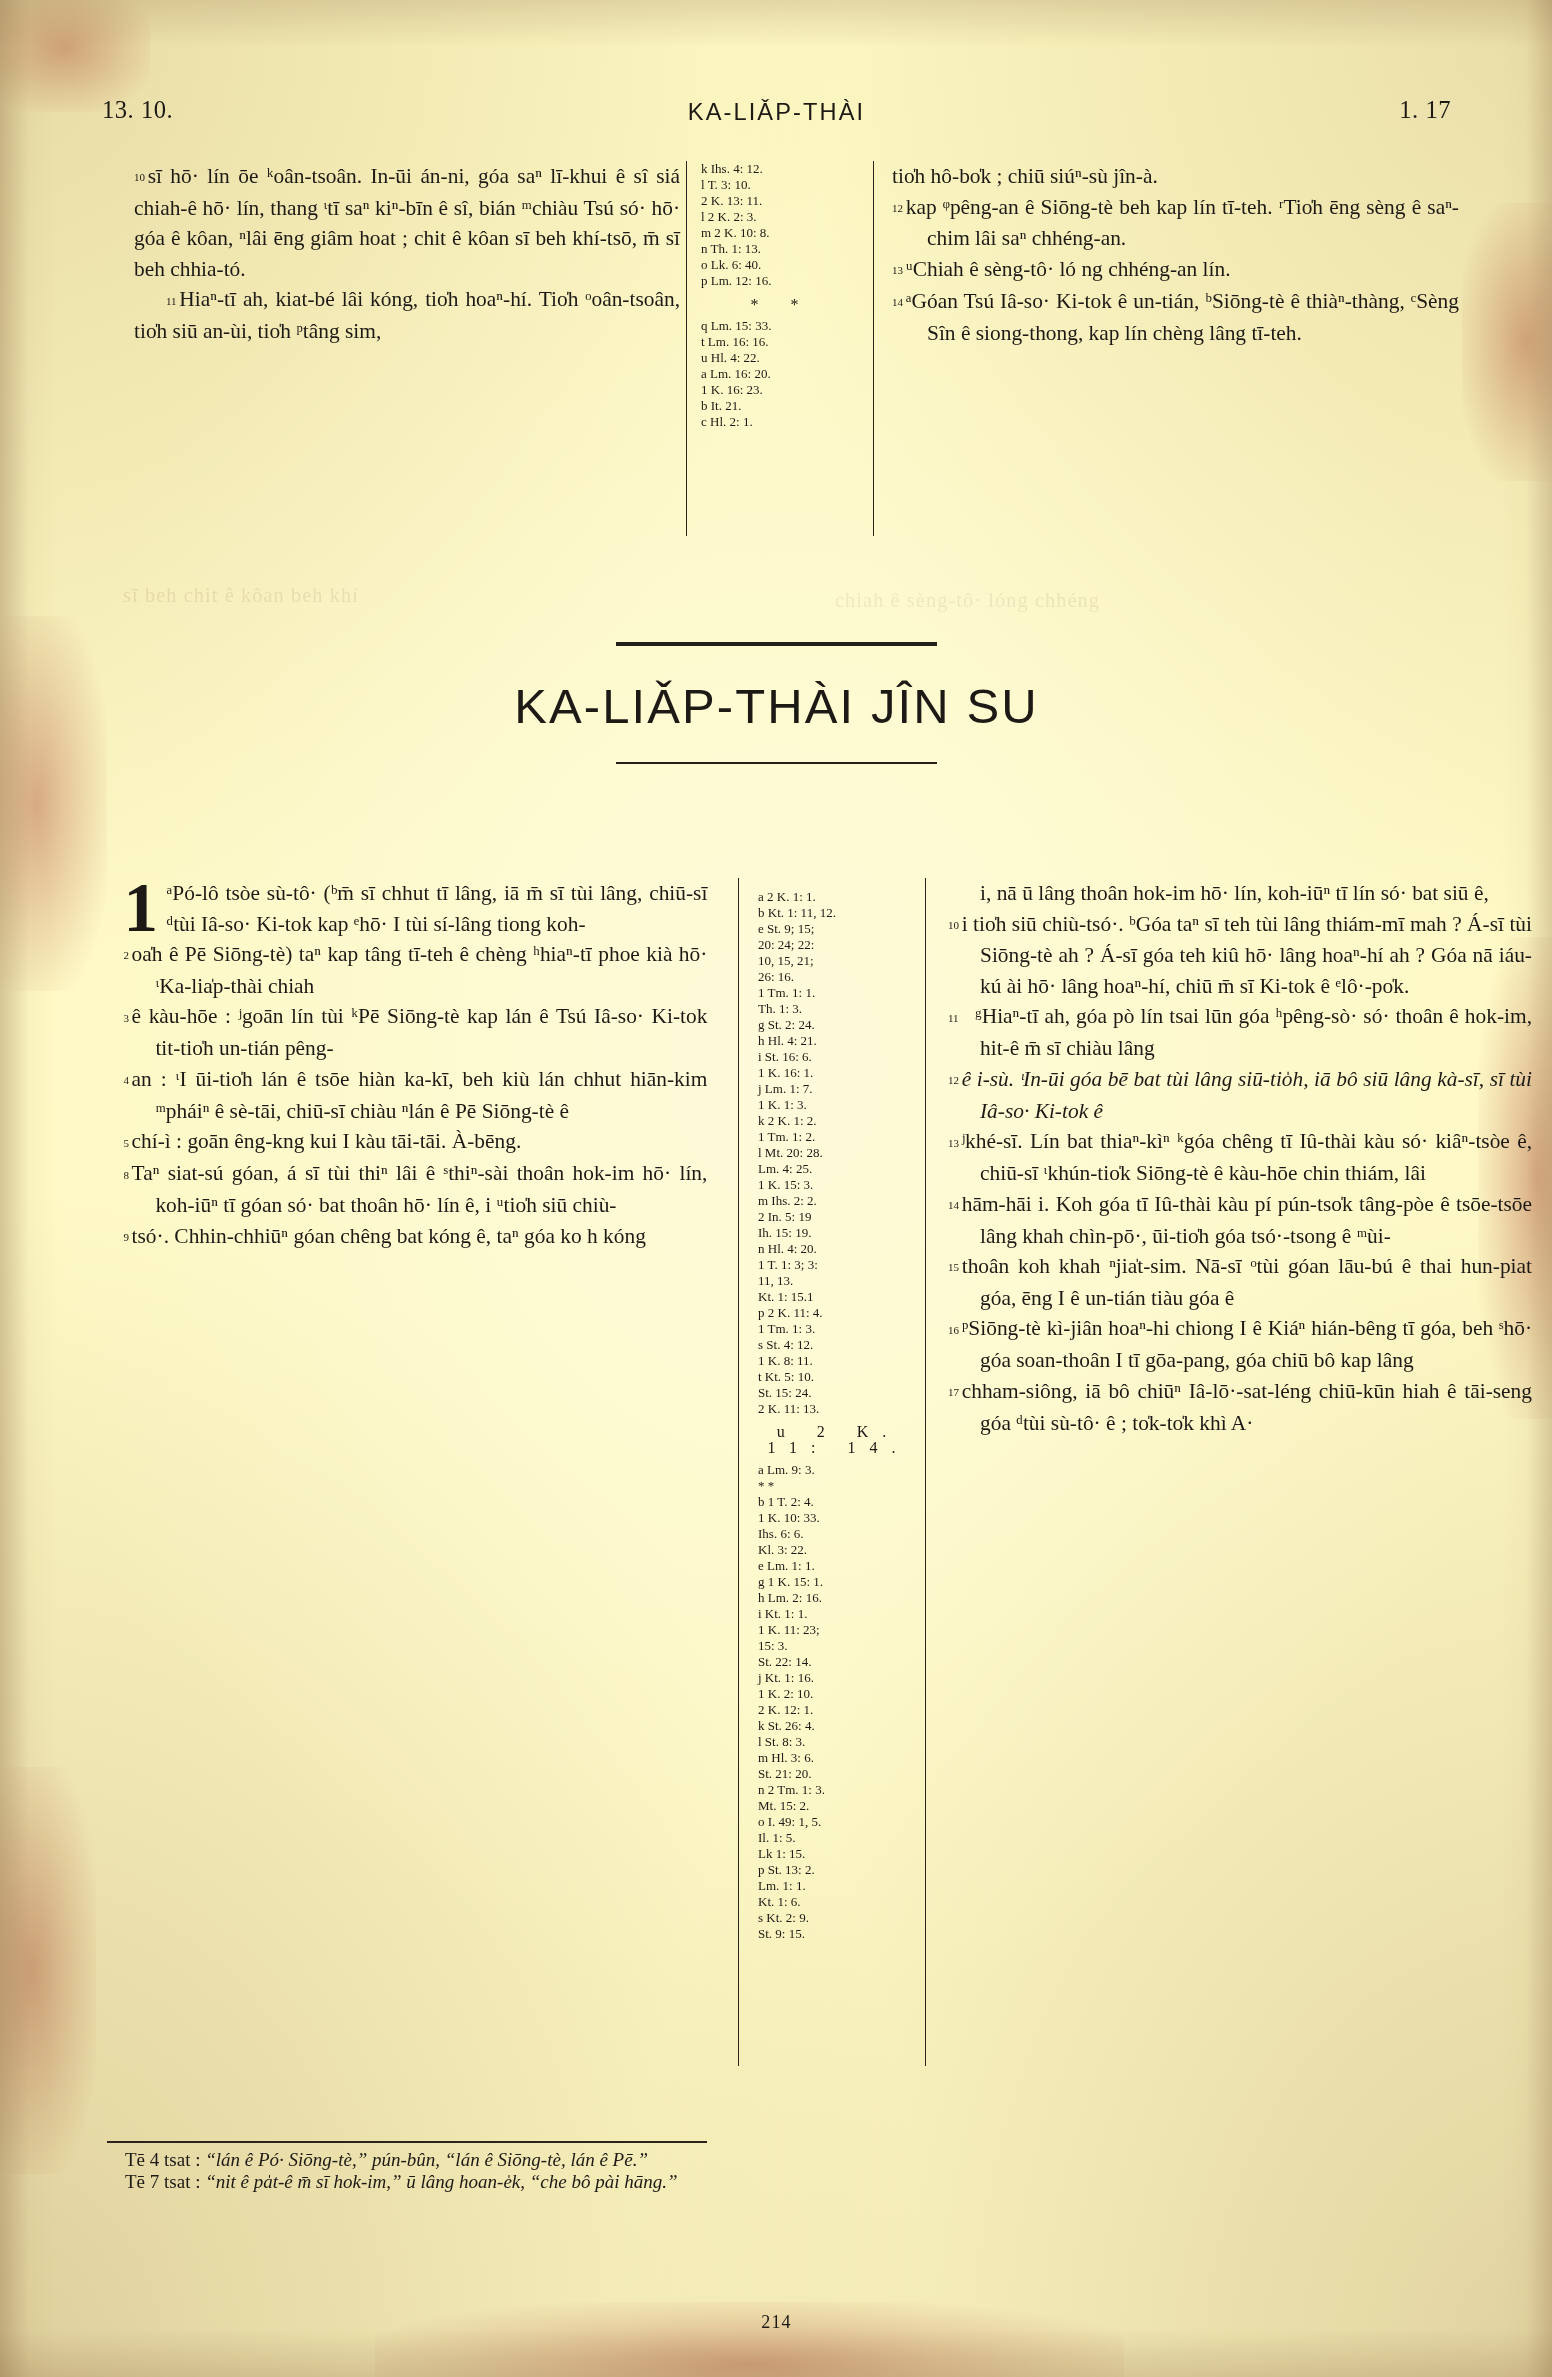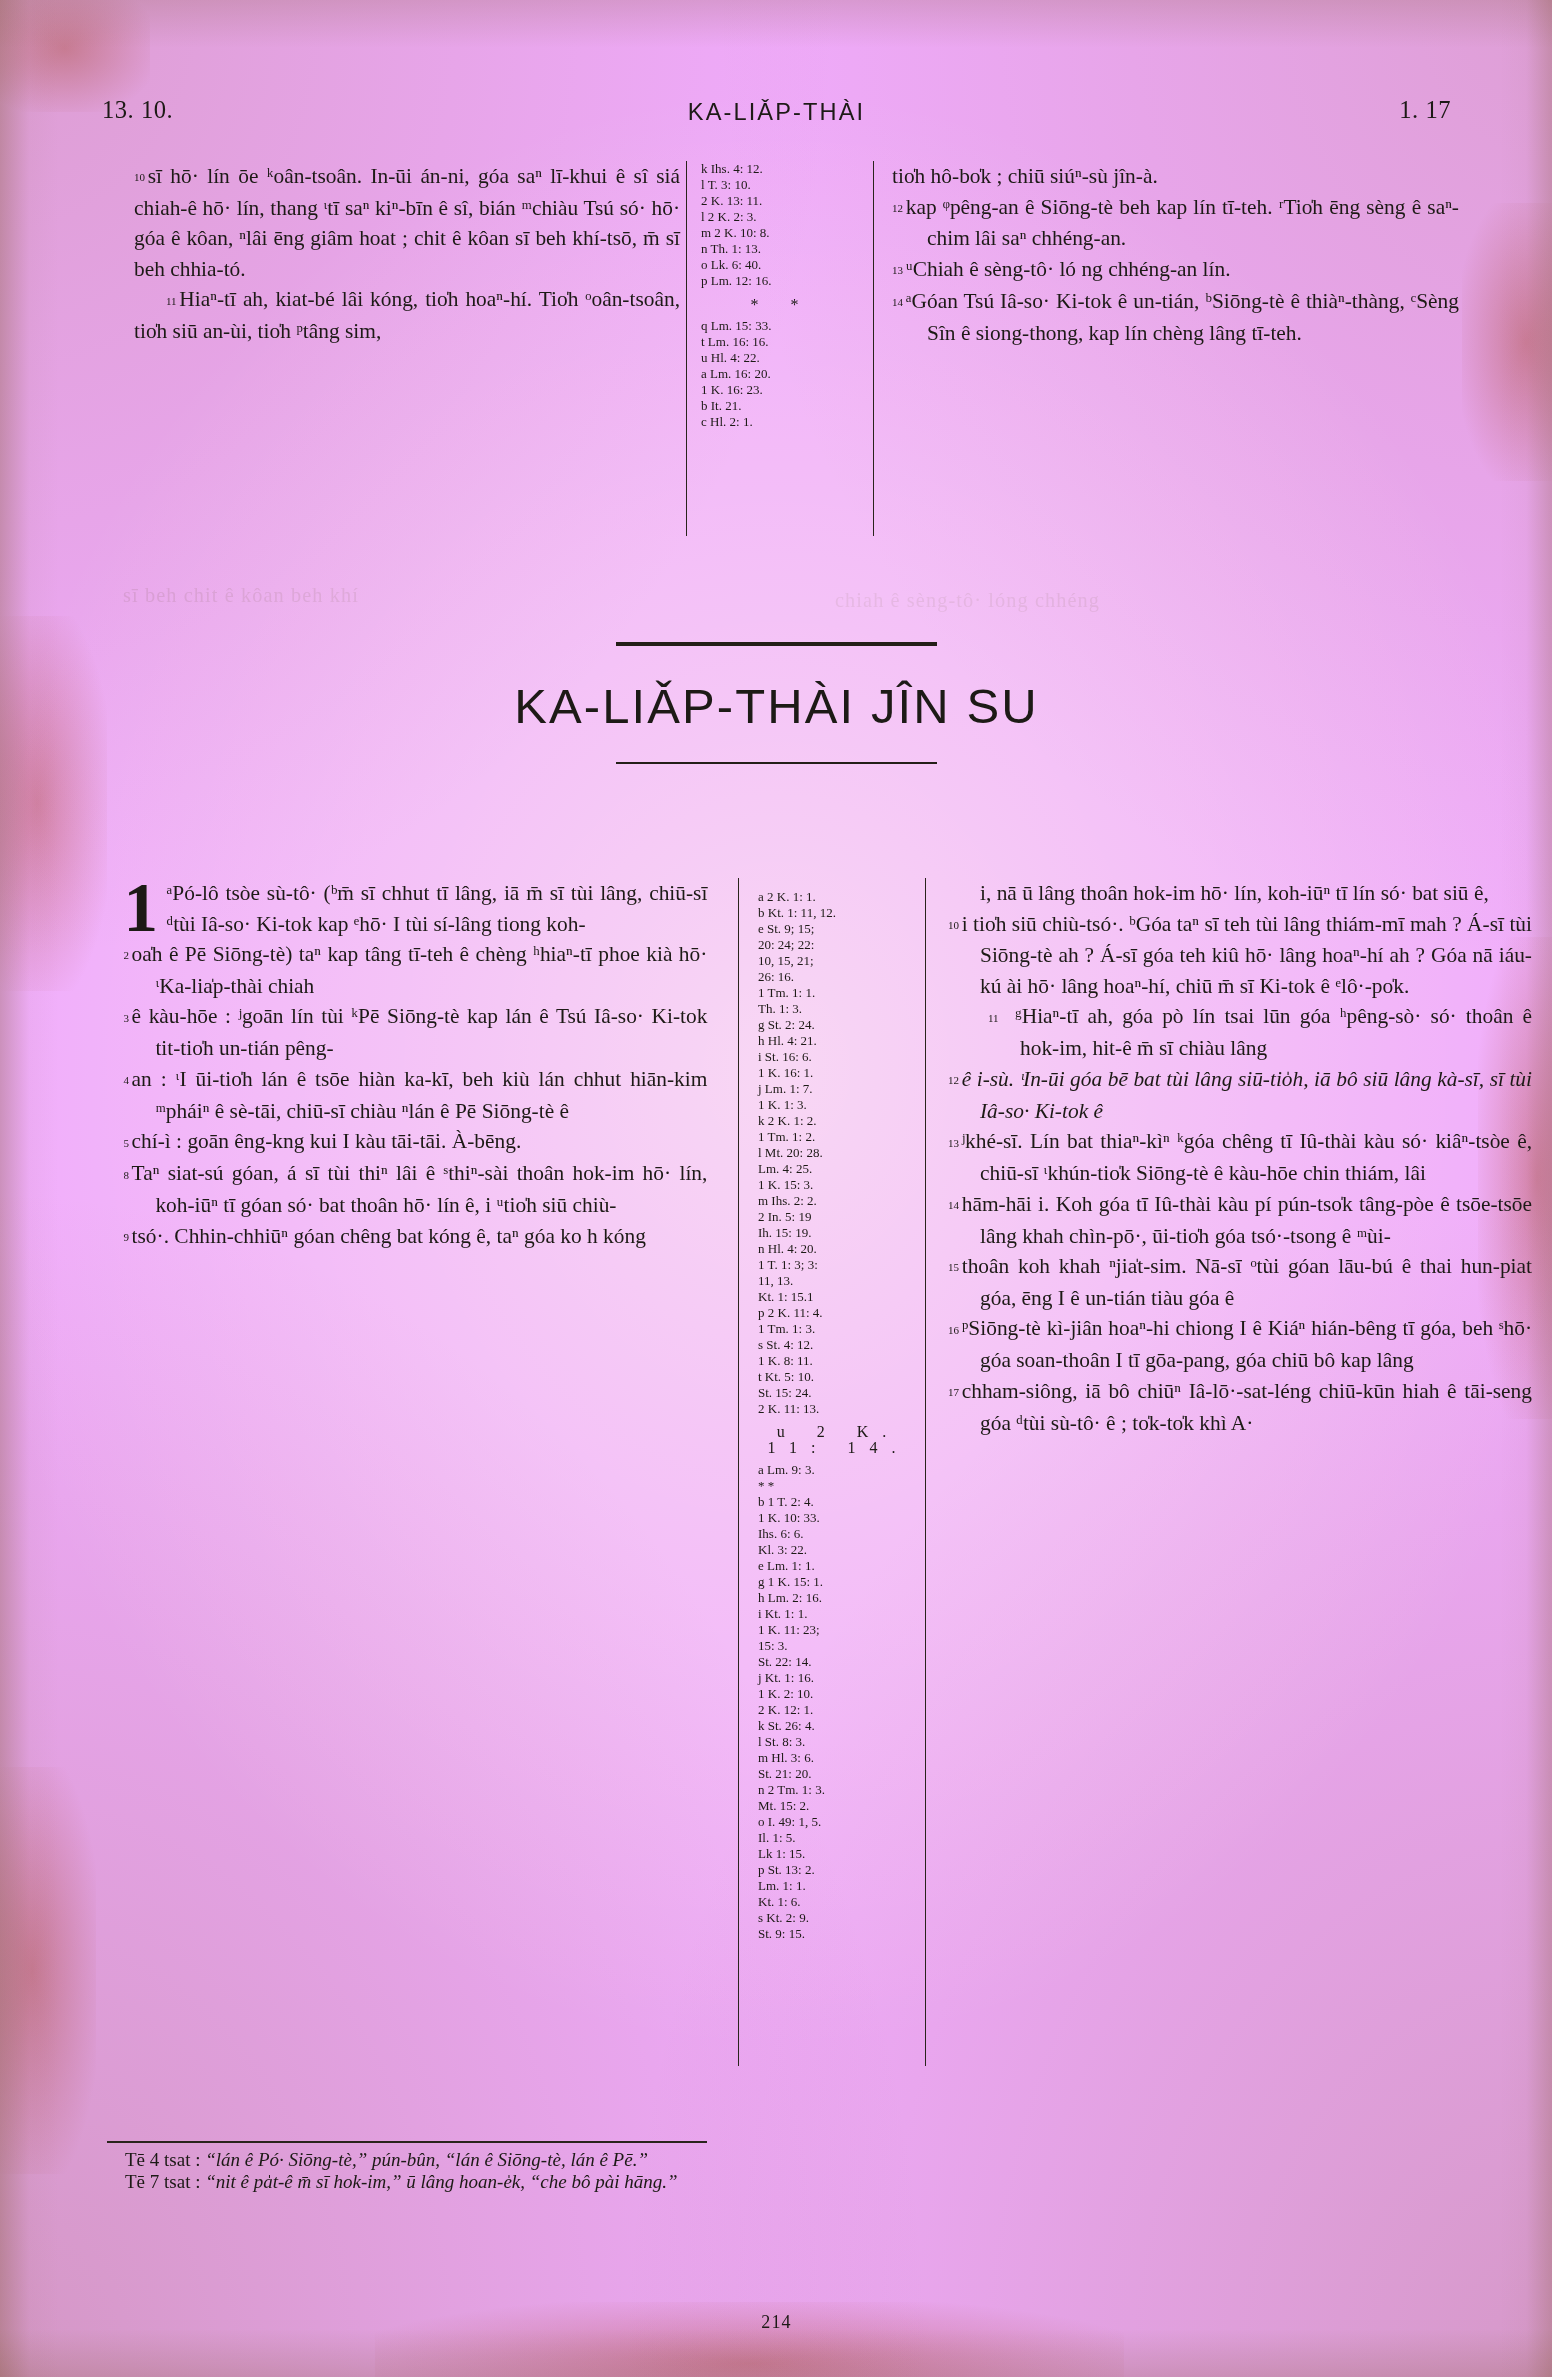--- a/index.html
+++ b/index.html
@@ -4,21 +4,21 @@
 <style>
   html, body {
     margin: 0;
     padding: 0;
     background: #4a4a48;
   }
   .page {
     position: relative;
     width: 1553px;
     height: 2377px;
-    background: #f0abfc;
+    background: #fef9c3;
     overflow: hidden;
     font-family: "Liberation Serif", serif;
     color: #1d1a16;
   }
   
   .page::before {
     content: "";
     position: absolute;
     inset: 0;
     background:
@@ -402,21 +402,21 @@
         <div class="rline">Kt. 1: 6.</div>
         <div class="rline">s Kt. 2: 9.</div>
         <div class="rline">St. 9: 15.</div>
         <div class="rline"></div>
         <div class="rline"></div>
       </div>
 
       <div class="bcolB col-text">
         <p style="padding-left:32px;"><span>i, nā ū lâng thoân hok-im hō· lín, koh-iūⁿ tī lín só· bat siū ê,</span></p>
         <p style="text-indent:-32px; padding-left:32px;"><span class="vnum">10</span><span>i tio̍h siū chiù-tsó·.  ᵇGóa taⁿ sī teh tùi lâng thiám-mī mah ? Á-sī tùi Siōng-tè ah ?  Á-sī góa teh kiû hō· lâng hoaⁿ-hí ah ?  Góa nā iáu-kú ài hō· lâng hoaⁿ-hí, chiū m̄ sī Ki-tok ê ᵉlô·-po̍k.</span></p>
-        <p style="text-indent:-32px; padding-left:32px;margin-left:40px;"><span class="vnum">11</span><span style="padding-left:14px;">ᵍHiaⁿ-tī ah, góa pò lín tsai lūn góa ʰpêng-sò· só· thoân ê hok-im, hit-ê m̄ sī chiàu lâng</span></p>
+        <p style="text-indent:-32px; padding-left:32px;"><span class="vnum">11</span><span style="padding-left:14px;">ᵍHiaⁿ-tī ah, góa pò lín tsai lūn góa ʰpêng-sò· só· thoân ê hok-im, hit-ê m̄ sī chiàu lâng</span></p>
         <p style="text-indent:-32px; padding-left:32px;"><span class="vnum">12</span><span class="ital">ê i-sù.  ᶥIn-ūi góa bē bat tùi lâng siū-tio̍h, iā bô siū lâng kà-sī, sī tùi Iâ-so· Ki-tok ê</span></p>
         <p style="text-indent:-32px; padding-left:32px;"><span class="vnum">13</span><span>ʲkhé-sī.  Lín bat thiaⁿ-kìⁿ ᵏgóa chêng tī Iû-thài kàu só· kiâⁿ-tsòe ê, chiū-sī ᶥkhún-tio̍k Siōng-tè ê kàu-hōe chin thiám, lâi</span></p>
         <p style="text-indent:-32px; padding-left:32px;"><span class="vnum">14</span><span>hām-hāi i.  Koh góa tī Iû-thài kàu pí pún-tso̍k tâng-pòe ê tsōe-tsōe lâng khah chìn-pō·, ūi-tio̍h góa tsó·-tsong ê ᵐùi-</span></p>
         <p style="text-indent:-32px; padding-left:32px;"><span class="vnum">15</span><span>thoân koh khah ⁿjia̍t-sim.  Nā-sī ᵒtùi góan lāu-bú ê thai hun-piat góa, ēng I ê un-tián tiàu góa ê</span></p>
         <p style="text-indent:-32px; padding-left:32px;"><span class="vnum">16</span><span>ᵖSiōng-tè kì-jiân hoaⁿ-hi chiong I ê Kiáⁿ hián-bêng tī góa, beh ˢhō· góa soan-thoân I tī gōa-pang, góa chiū bô kap lâng</span></p>
         <p style="text-indent:-32px; padding-left:32px;"><span class="vnum">17</span><span>chham-siông, iā bô chiūⁿ Iâ-lō·-sat-léng chiū-kūn hiah ê tāi-seng góa ᵈtùi sù-tô· ê ; to̍k-to̍k khì A·</span></p>
       </div>
     </div>
 
     <div class="footnote">

